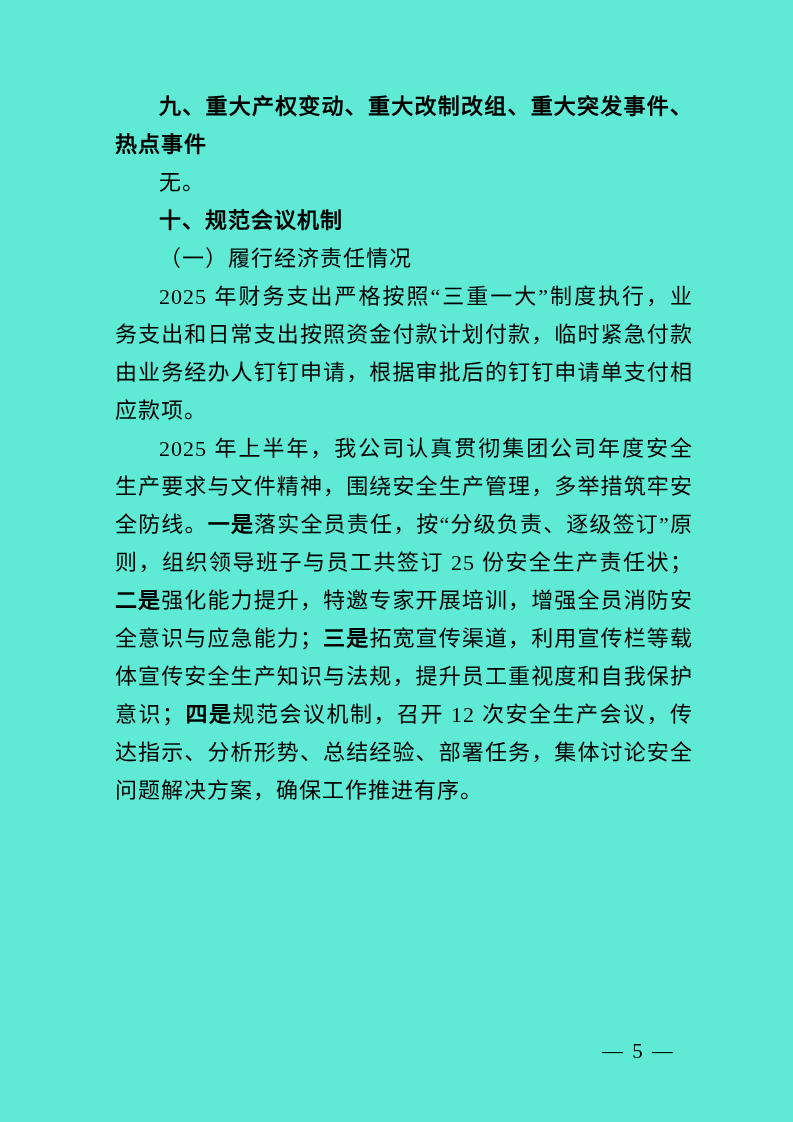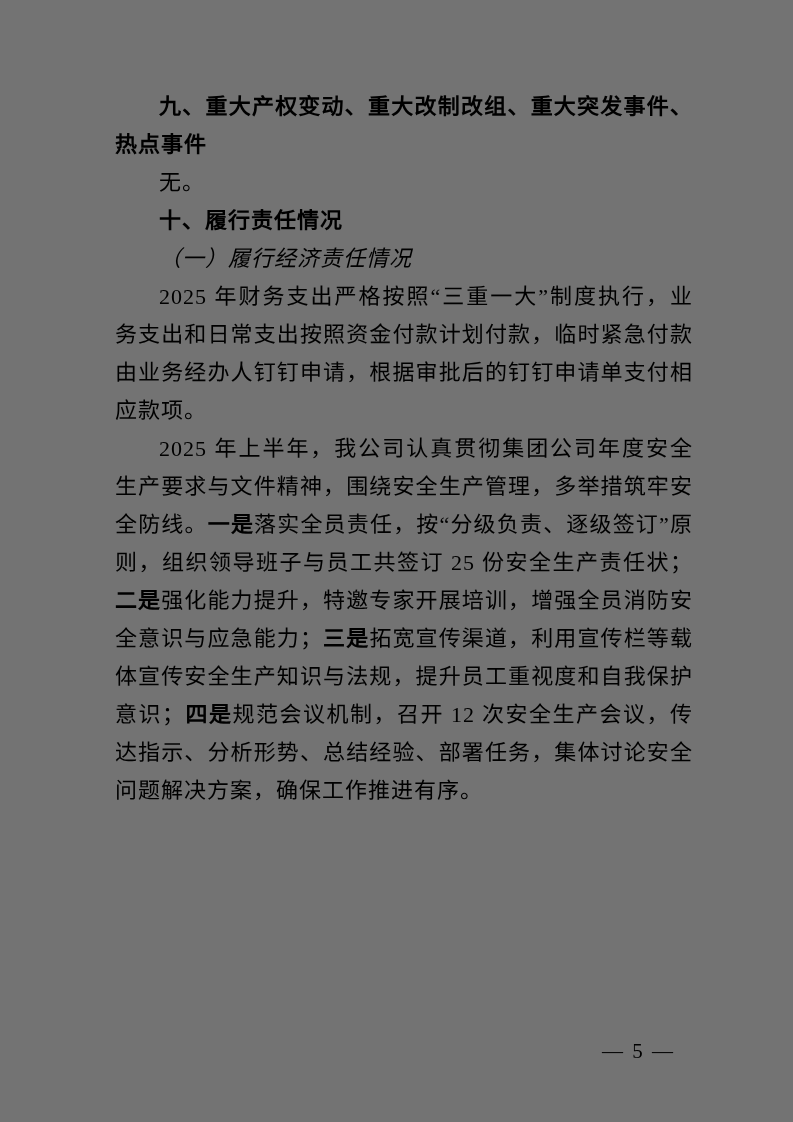--- a/index.html
+++ b/index.html
@@ -4,21 +4,21 @@
 <style>
   html, body {
     margin: 0;
     padding: 0;
     background: #ffffff;
   }
   .page {
     position: relative;
     width: 793px;
     height: 1122px;
-    background: #737373;
+    background: #5eead4;
     color: #000000;
     overflow: hidden;
     font-family: "Liberation Serif", "DejaVu Serif", serif;
   }
   .doc-body {
     position: absolute;
     top: 88px;
     left: 115px;
     width: 578px;
   }
@@ -30,21 +30,20 @@
     text-align: justify;
     text-justify: inter-character;
     text-indent: 2em;
     word-break: break-all;
   }
   .heading-black {
     font-weight: bold;
     font-family: "Liberation Sans", "DejaVu Sans", sans-serif;
   }
   .sub-kaiti {
-    font-style: italic;
   }
   .seg-bold {
     font-weight: bold;
     font-style: normal;
     font-family: "Liberation Sans", "DejaVu Sans", sans-serif;
   }
   .page-number {
     position: absolute;
     top: 1039px;
     right: 118px;
@@ -57,21 +56,21 @@
 </head>
 <body>
 
 <div class="page">
   <div class="doc-body">
 
     <p class="heading-black">九、重大产权变动、重大改制改组、重大突发事件、热点事件</p>
 
     <p>无。</p>
 
-    <p class="heading-black">十、履行责任情况</p>
+    <p class="heading-black">十、规范会议机制</p>
 
     <p class="sub-kaiti">（一）履行经济责任情况</p>
 
     <p>2025 年财务支出严格按照“三重一大”制度执行，业务支出和日常支出按照资金付款计划付款，临时紧急付款由业务经办人钉钉申请，根据审批后的钉钉申请单支付相应款项。</p>
 
 
     <p><span>2025 年上半年，我公司认真贯彻集团公司年度安全生产要求与文件精神，围绕安全生产管理，多举措筑牢安全防线。</span><span class="seg-bold">一是</span><span>落实全员责任，按“分级负责、逐级签订”原则，组织领导班子与员工共签订 25 份安全生产责任状；</span><span class="seg-bold">二是</span><span>强化能力提升，特邀专家开展培训，增强全员消防安全意识与应急能力；</span><span class="seg-bold">三是</span><span>拓宽宣传渠道，利用宣传栏等载体宣传安全生产知识与法规，提升员工重视度和自我保护意识；</span><span class="seg-bold">四是</span><span>规范会议机制，召开 12 次安全生产会议，传达指示、分析形势、总结经验、部署任务，集体讨论安全问题解决方案，确保工作推进有序。</span></p>
 
 
 

